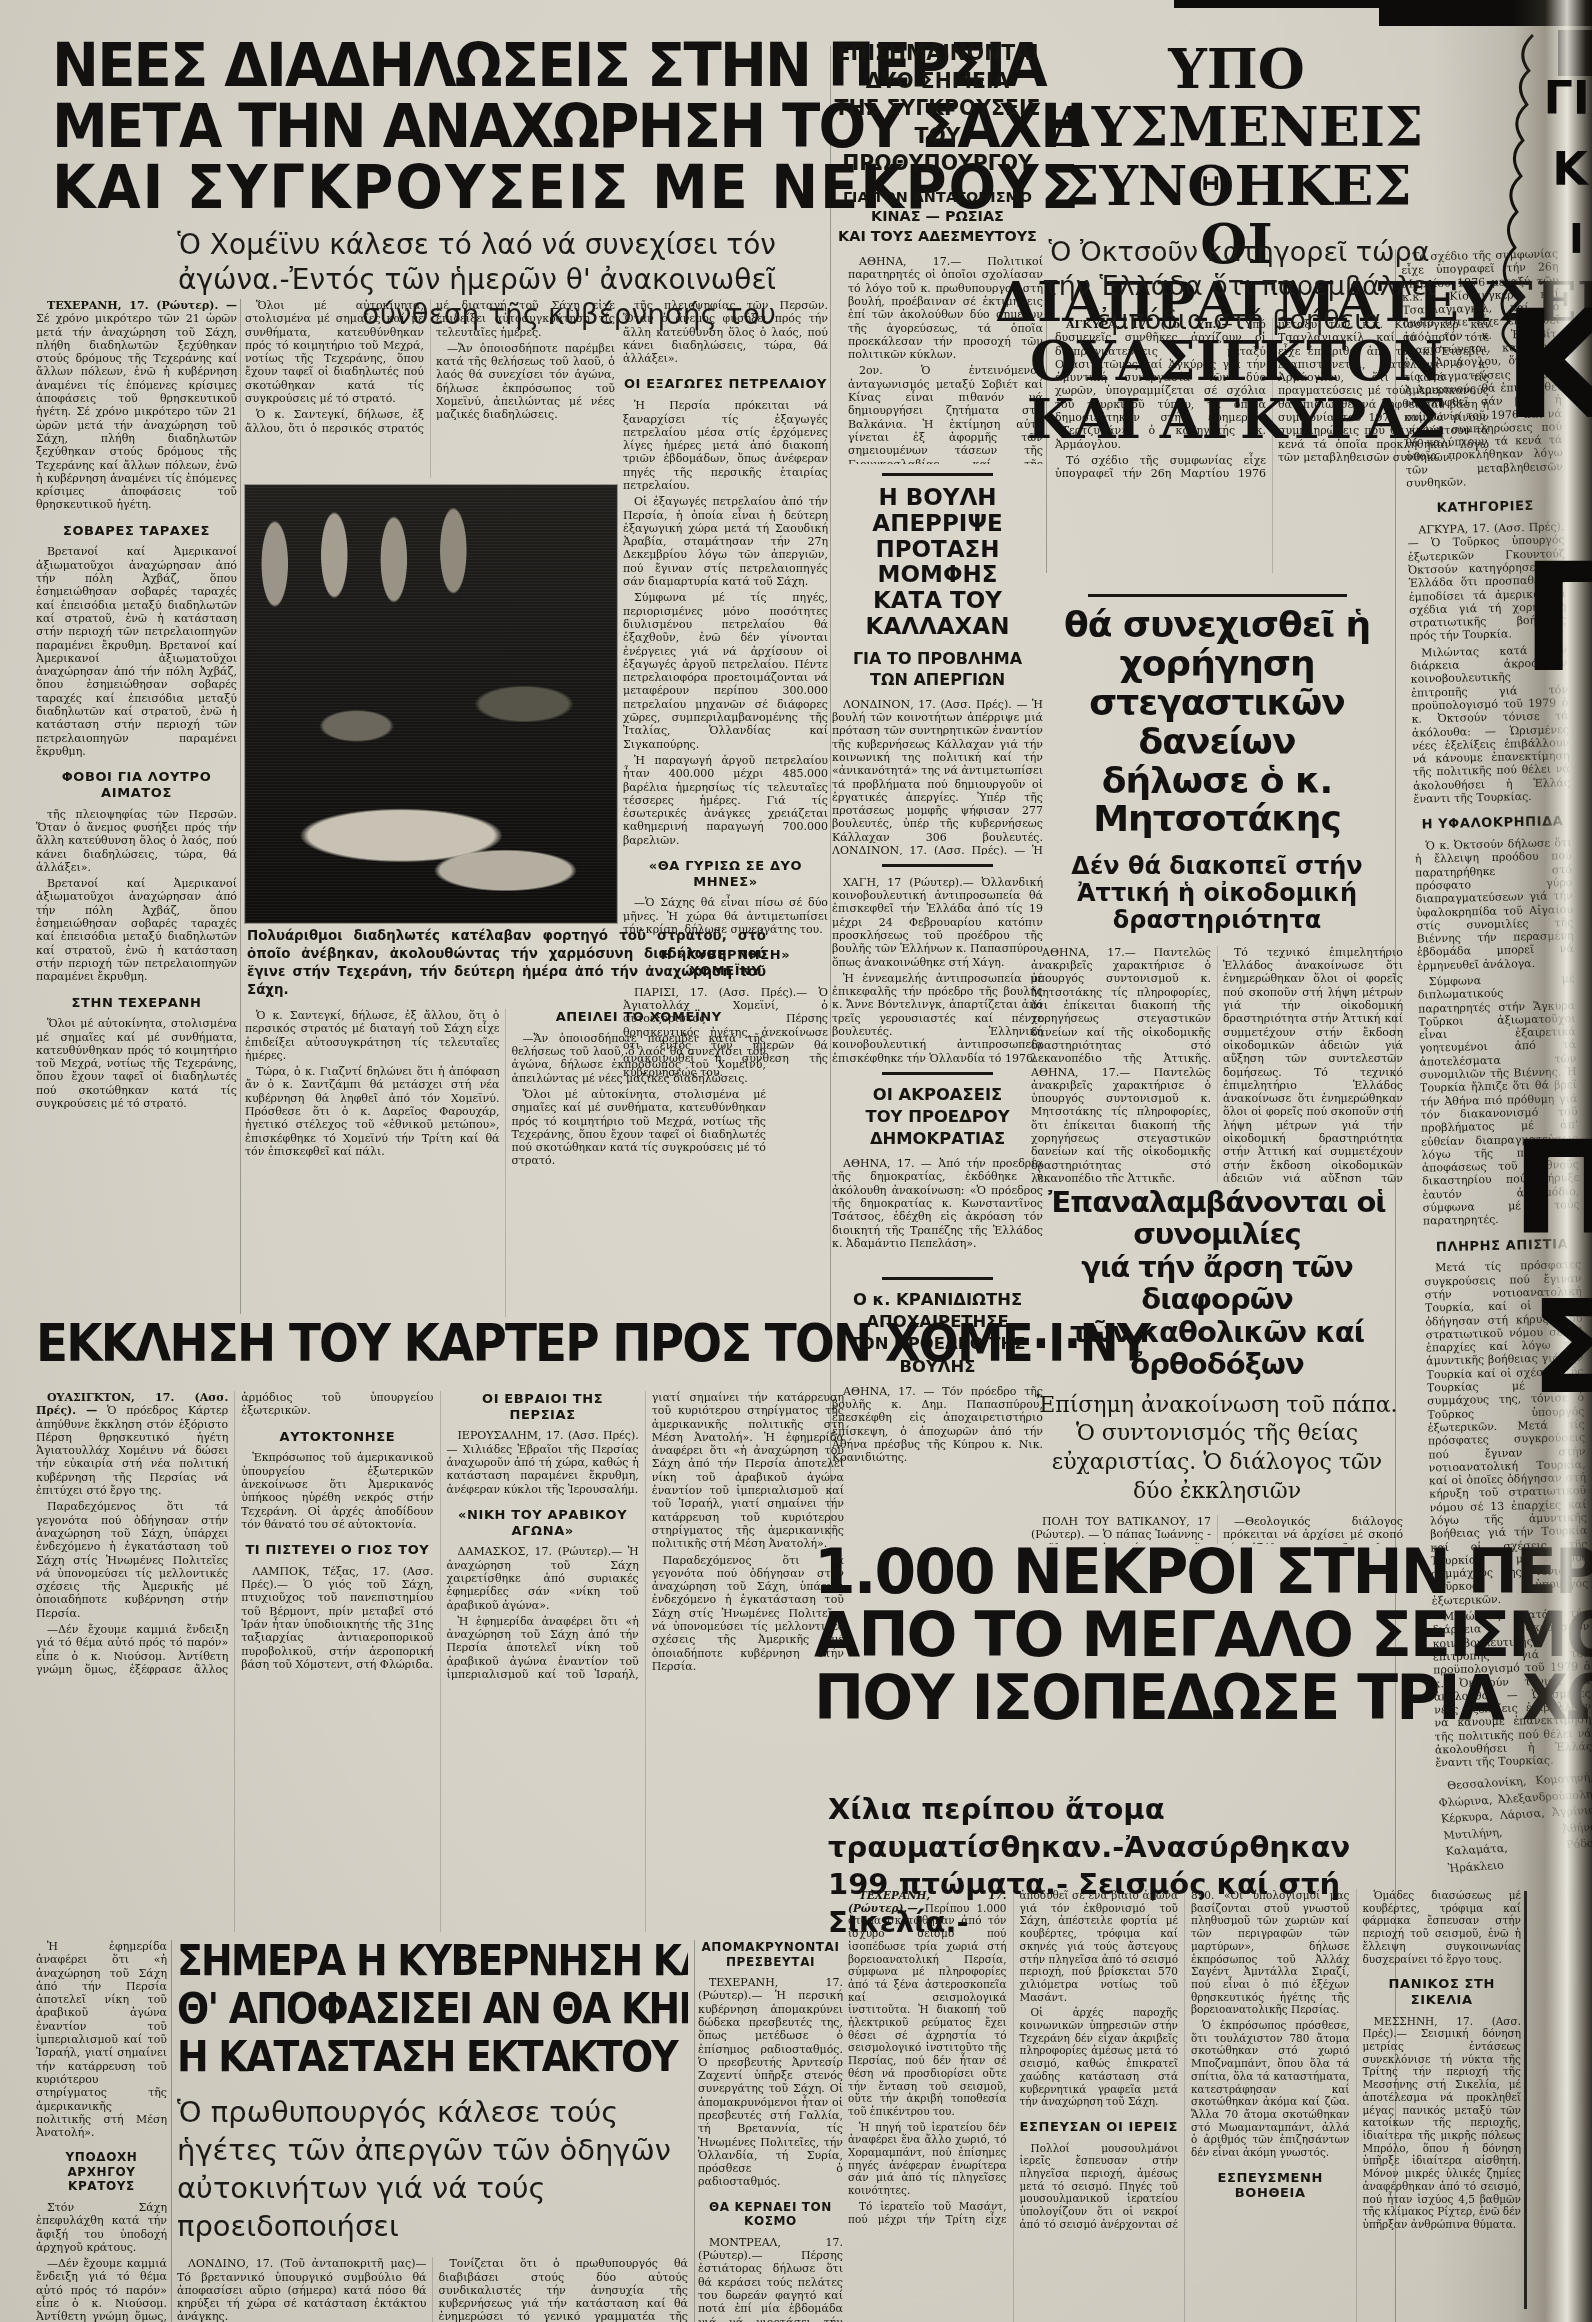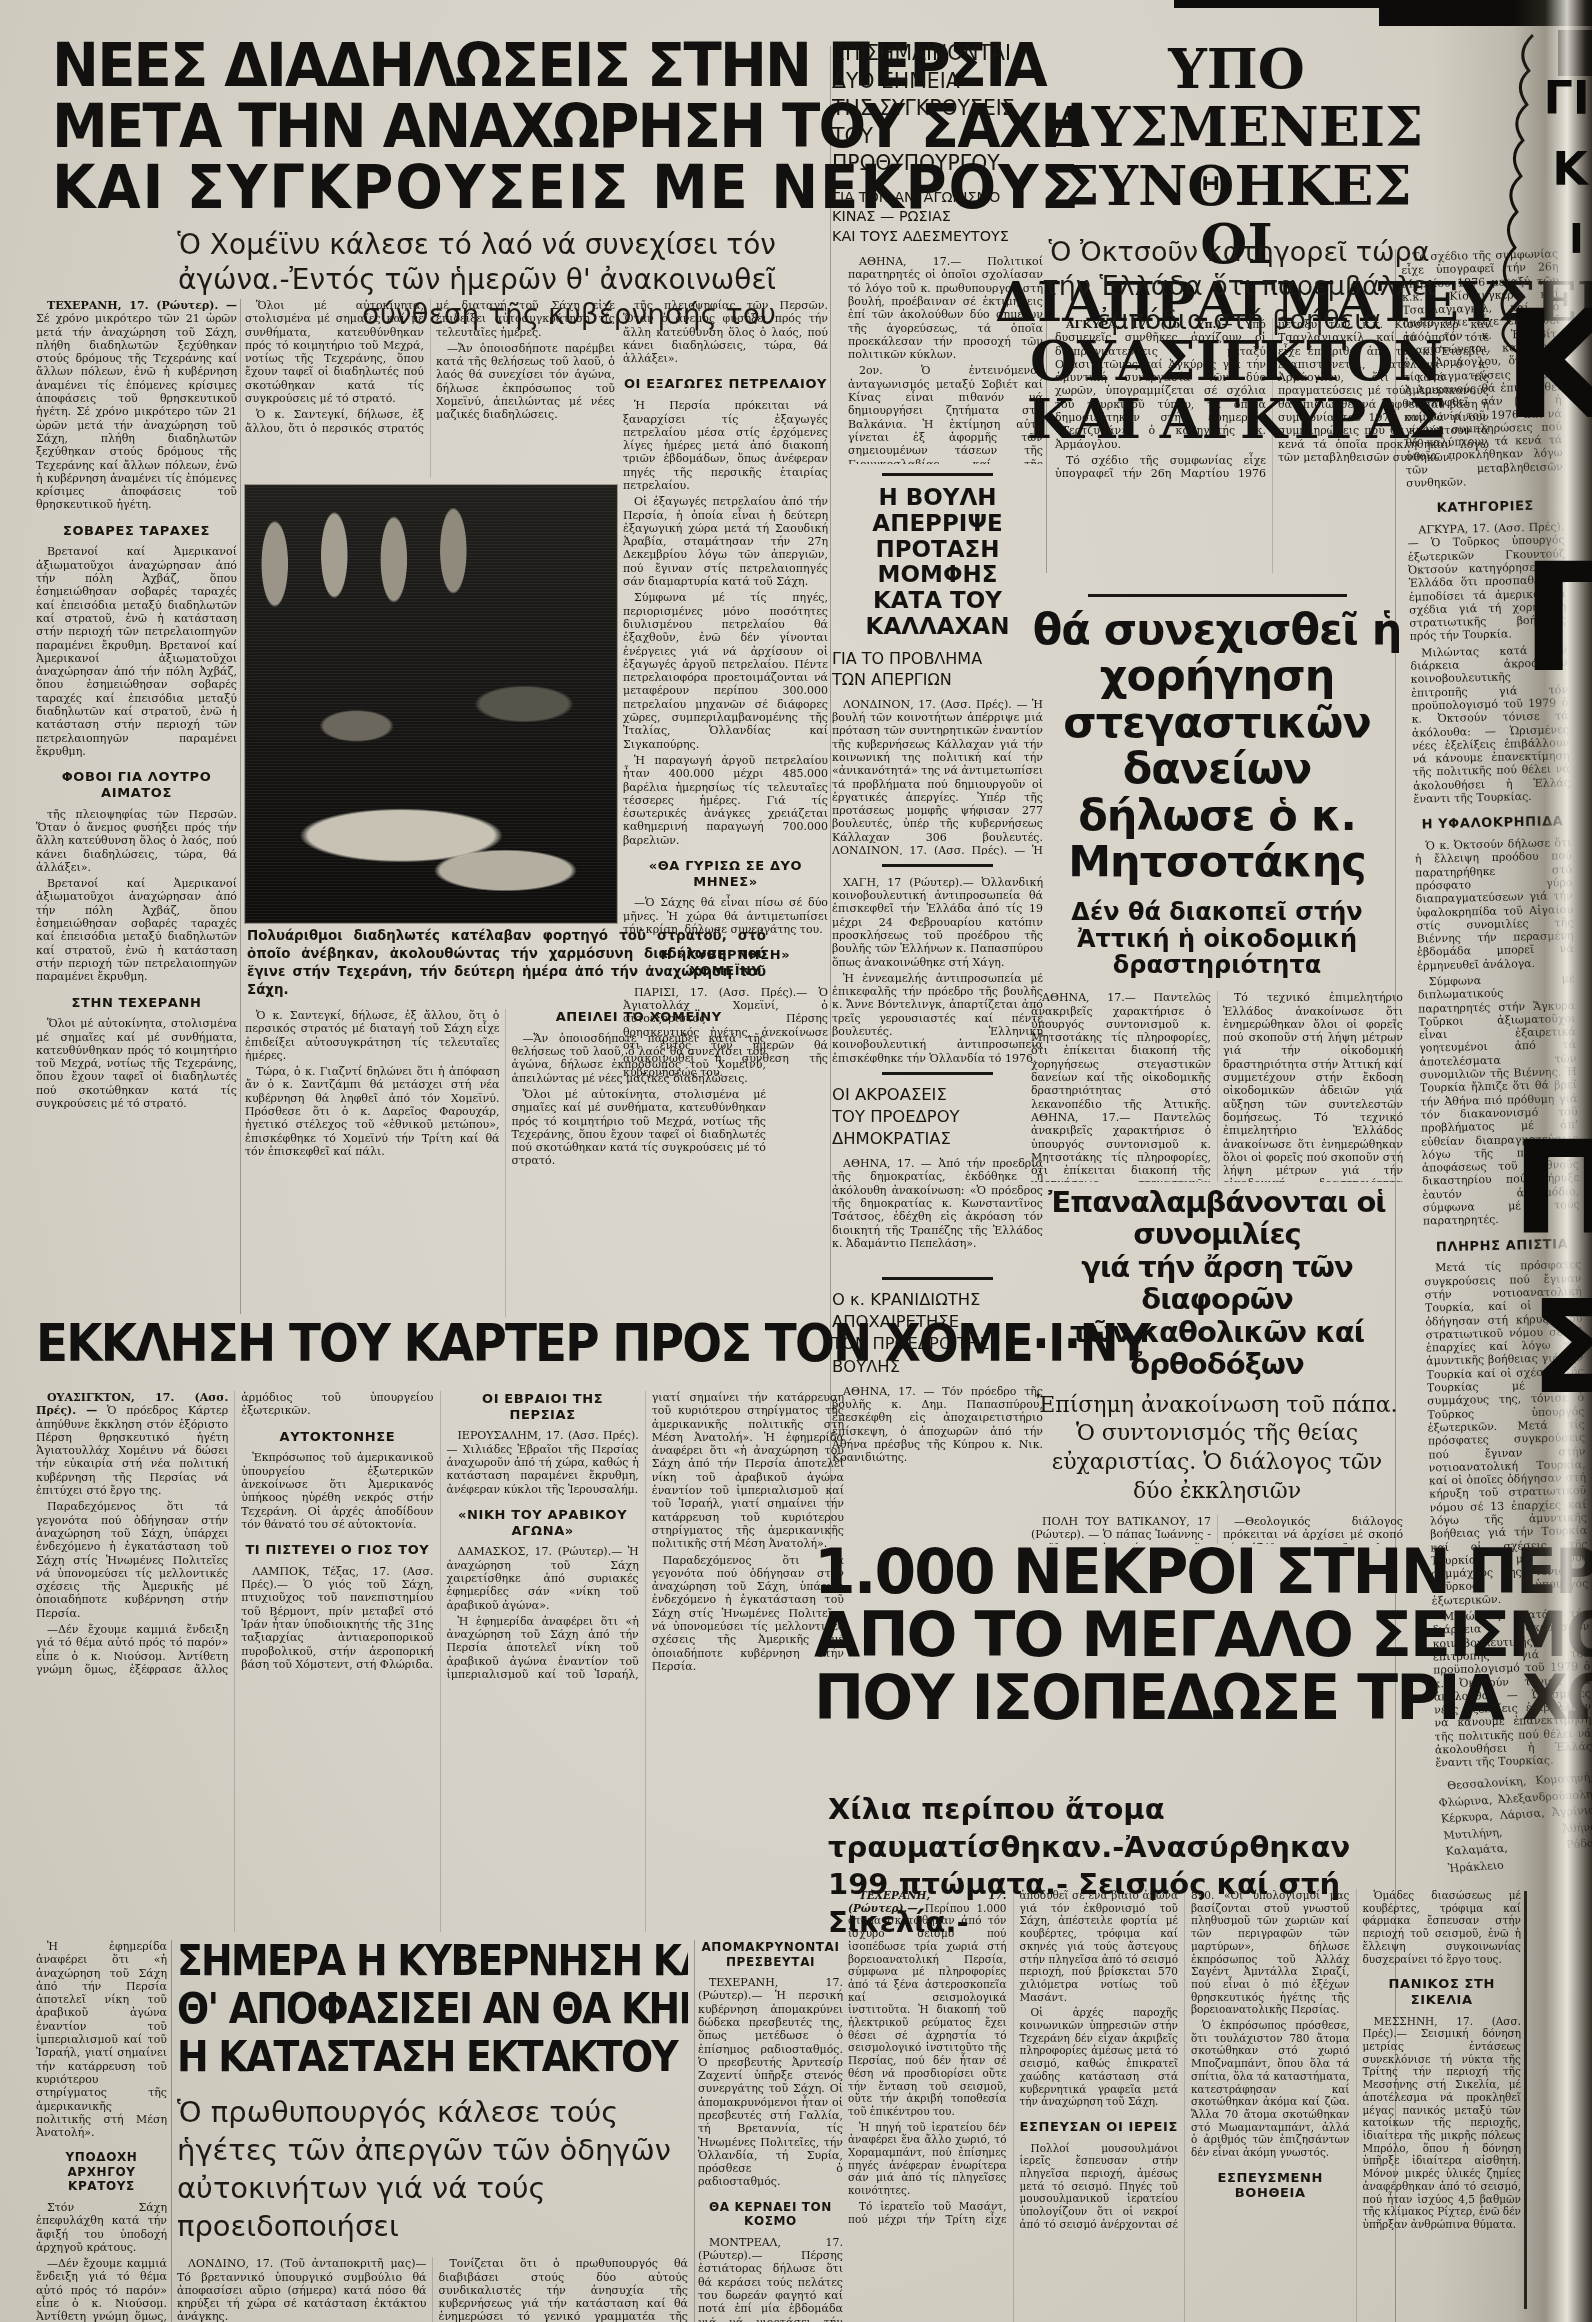--- a/index.html
+++ b/index.html
@@ -8,21 +8,21 @@
     background:
       linear-gradient(90deg, rgba(0,0,0,0) 90%, rgba(70,62,50,.22) 98%, rgba(40,35,28,.35) 100%),
       radial-gradient(ellipse at 50% 35%, #dcd8cd 0%, #d5d1c6 55%, #c8c4b8 100%);}
   .abs{position:absolute;}
   
   .hl-cond{font-family:"DejaVu Sans",sans-serif;font-weight:bold;color:#131110;
     letter-spacing:-2px;line-height:1.0;white-space:nowrap;transform:scaleX(.92);transform-origin:0 50%;}
   .hl-serif{font-family:"DejaVu Serif",serif;font-weight:bold;color:#131110;text-align:center;line-height:1.08;}
   .hl-soft{font-family:"DejaVu Sans",sans-serif;font-weight:bold;color:#141210;text-align:center;line-height:1.12;letter-spacing:-1px;}
   .subh{font-family:"DejaVu Sans",sans-serif;font-weight:400;color:#1c1a16;text-align:center;line-height:1.25;}
-  .kick{font-family:"DejaVu Sans",sans-serif;font-weight:normal;line-height:1.35;}
+  .kick{font-family:"DejaVu Sans",sans-serif;font-weight:bold;text-align:center;line-height:1.35;}
   .subhd{font-family:"DejaVu Sans",sans-serif;font-weight:bold;font-size:13px;letter-spacing:0.6px;
     text-align:center;margin:11px 0 7px;break-inside:avoid;}
   
   .bt{font-size:11px;line-height:1.21;text-align:justify;overflow:hidden;}
   .bt p{margin:0 0 3px;text-indent:11px;}
   .dl{font-weight:bold;}
   .it{font-style:italic;}
   .cols2{column-count:2;column-gap:12px;column-rule:1px solid rgba(20,18,14,.18);}
   .cols4{column-count:4;column-gap:13px;column-rule:1px solid rgba(20,18,14,.18);}
   .shr{height:3px;background:#191713;width:111px;margin:9px auto;}
@@ -172,21 +172,21 @@
     <p><span class="dl">ΑΓΚΥΡΑ, 17. (Ἰδ. Ὑπ.)—</span> <span>Ὑπό δυσμενεῖς συνθῆκες ἀρχίζουν οἱ διαπραγματεύσεις μεταξύ Οὐασιγκτῶνος καί Ἀγκύρας γιά τήν ἀμυντική συνεργασία τῶν δύο χωρῶν, ὑπογραμμίζεται σέ σχόλια τοῦ τουρκικοῦ τύπου, τά ὁποῖα δημοσιεύτηκαν στήν ἐφημερίδα «Τερτζυμάν» ὁ καθηγητής κ. Ἀρμάογλου.</span></p>
     <p>Τό σχέδιο τῆς συμφωνίας εἶχε ὑπογραφεῖ τήν 26η Μαρτίου 1976 μεταξύ τῶν κ.κ. Κίσσινγκερ καί Τσαγλαγιαγκίλ, καί τό ὁποῖο τότε εἶχε ἐπικριθεῖ ἀπό τόν κ. Ἐτσεβίτ. Διαπιστώνεται, καταλήγει ὁ κ. Ἀρμάογλου, ὅτι κατά τίς πραγματεύσεις μέ τούς Ἀμερικανούς θά ἐπιδιωχθεῖ νά ληφθεῖ σάν βάση ἡ συμφωνία τοῦ 1976 καί νά γίνουν συμπληρώσεις πού θά καλύπτουν τά κενά τά ὁποῖα προκλήθηκαν λόγω τῶν μεταβληθεισῶν συνθηκῶν.</p>
   </div>
 
   <svg class="abs" style="left:1463px;top:30px;" width="90" height="328" viewBox="0 0 90 330">
     <path d="M70 5 q-18 18 -4 36 q-16 14 -2 34 q-18 16 -4 36 q-16 16 -2 36 q-18 16 -4 36 q-16 16 -2 36 q-18 18 -6 40 q-14 16 0 34 q-16 16 10 32" fill="none" stroke="#14110d" stroke-width="3"></path>
   </svg>
 
   <div class="abs stack" style="left:1031px;top:585px;width:372px;height:597px;">
     <div class="shr" style="width:259px;"></div>
-    <div class="hl-soft" style="font-size:43px;line-height:1.08;">
+    <div class="hl-soft" style="font-size:36px;line-height:1.08;">
       <div>θά συνεχισθεῖ ἡ χορήγηση</div>
       <div>στεγαστικῶν δανείων</div>
       <div>δήλωσε ὁ κ. Μητσοτάκης</div>
     </div>
     <div class="hl-soft" style="font-size:24px;margin-top:14px;letter-spacing:0;">Δέν θά διακοπεῖ στήν Ἀττική ἡ οἰκοδομική δραστηριότητα</div>
     <div class="bt cols2" style="margin-top:12px;height:295px;overflow:hidden;">
       <p>ΑΘΗΝΑ, 17.— Παντελῶς ἀνακριβεῖς χαρακτήρισε ὁ ὑπουργός συντονισμοῦ κ. Μητσοτάκης τίς πληροφορίες, ὅτι ἐπίκειται διακοπή τῆς χορηγήσεως στεγαστικῶν δανείων καί τῆς οἰκοδομικῆς δραστηριότητας στό λεκανοπέδιο τῆς Ἀττικῆς. ΑΘΗΝΑ, 17.— Παντελῶς ἀνακριβεῖς χαρακτήρισε ὁ ὑπουργός συντονισμοῦ κ. Μητσοτάκης τίς πληροφορίες, ὅτι ἐπίκειται διακοπή τῆς χορηγήσεως στεγαστικῶν δανείων καί τῆς οἰκοδομικῆς δραστηριότητας στό λεκανοπέδιο τῆς Ἀττικῆς.</p>
       <p>Τό τεχνικό ἐπιμελητήριο Ἑλλάδος ἀνακοίνωσε ὅτι ἐνημερώθηκαν ὅλοι οἱ φορεῖς πού σκοποῦν στή λήψη μέτρων γιά τήν οἰκοδομική δραστηριότητα στήν Ἀττική καί συμμετέχουν στήν ἔκδοση οἰκοδομικῶν ἀδειῶν γιά αὔξηση τῶν συντελεστῶν δομήσεως. Τό τεχνικό ἐπιμελητήριο Ἑλλάδος ἀνακοίνωσε ὅτι ἐνημερώθηκαν ὅλοι οἱ φορεῖς πού σκοποῦν στή λήψη μέτρων γιά τήν οἰκοδομική δραστηριότητα στήν Ἀττική καί συμμετέχουν στήν ἔκδοση οἰκοδομικῶν ἀδειῶν γιά αὔξηση τῶν συντελεστῶν δομήσεως.</p>
     </div>
   </div>

